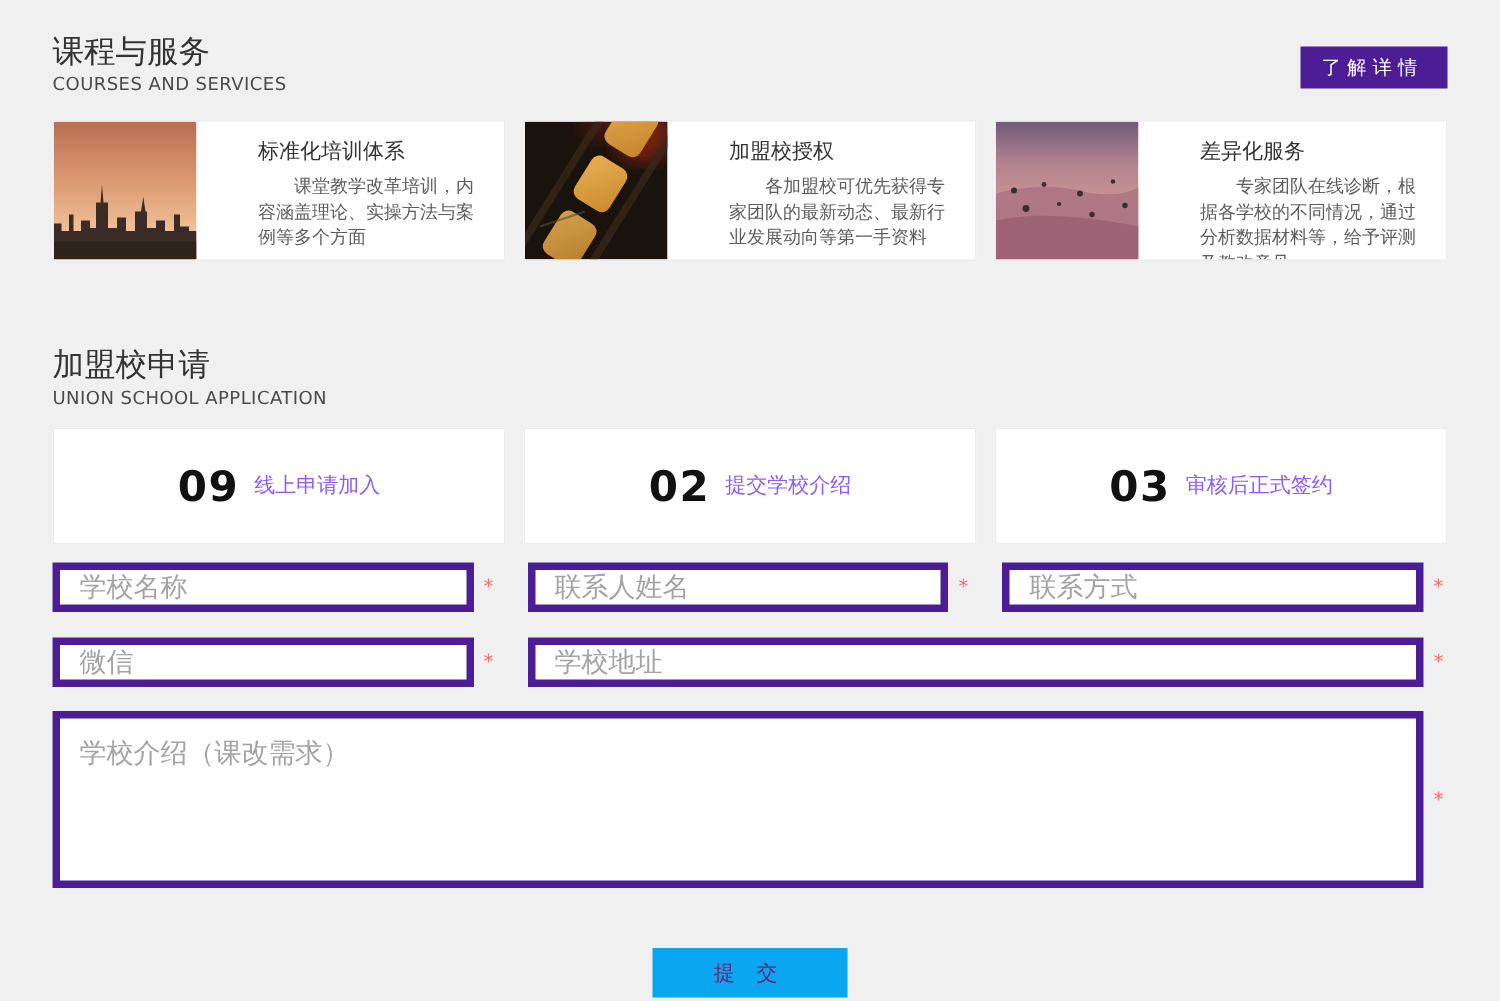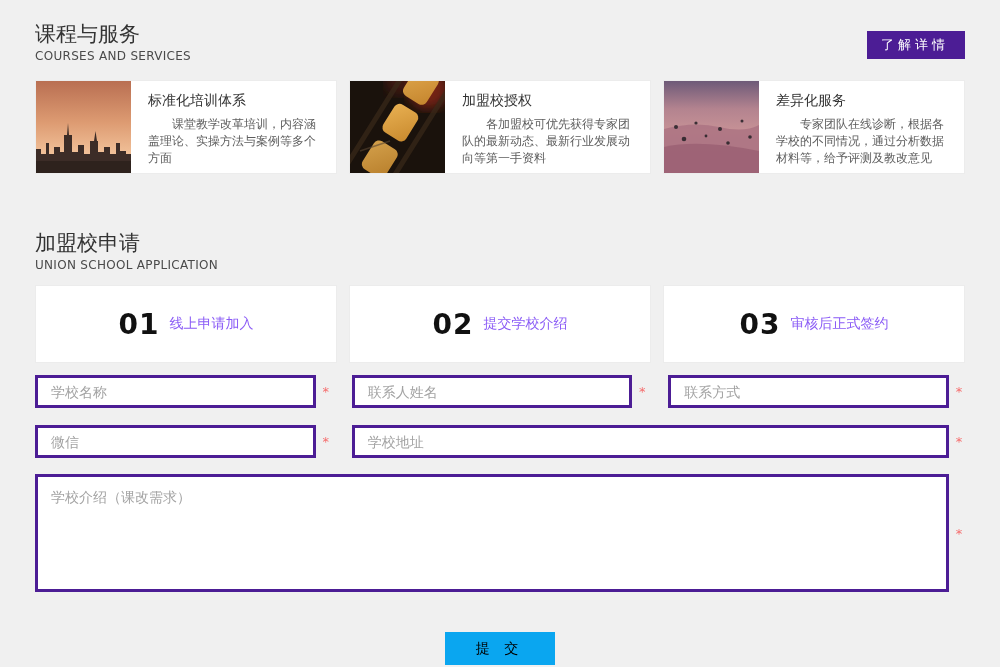--- a/index.html
+++ b/index.html
@@ -17,21 +17,21 @@
   .sec-sub{font-size:12px;color:#4a4a4a;margin-top:3px;letter-spacing:.3px;}
   .btn-more{
     margin-top:9px;width:98px;height:28px;border:none;cursor:pointer;
     background:#4c1d95;color:#fff;font-size:13px;letter-spacing:4px;
     display:flex;align-items:center;justify-content:center;
     font-family:Liberation Serif, serif;padding-left:4px;
   }
 
   
   .cards{display:grid;grid-template-columns:repeat(3,1fr);gap:12px;margin-top:17px;}
-  .card{background:#fff;border:1px solid #ececec;height:94px;display:flex;overflow:hidden;box-sizing:border-box;}
+  .card{background:#fff;border:1px solid #ececec;height:94px;display:flex;overflow:hidden;box-sizing:border-box;gap:24px;}
   .card-img{width:95px;height:92px;flex:0 0 95px;}
   .card-img svg{display:block;width:95px;height:92px;}
   .card-body{flex:1;padding:11px 12px 0 17px;overflow:hidden;}
   .card-title{font-size:14px;color:#333;margin:0 0 6px 0;font-weight:400;}
   .card-desc{font-size:12px;color:#5d5d5d;line-height:17px;margin:0;text-indent:2em;}
 
   
   .sec2{margin-top:57px;}
   .steps{display:grid;grid-template-columns:repeat(3,1fr);gap:12px;margin-top:13px;}
   .step{background:#fff;border:1px solid #ececec;height:78px;display:flex;align-items:center;justify-content:center;box-sizing:border-box;}
@@ -39,31 +39,31 @@
   .step-label{font-size:14px;color:#8b5cf6;margin-left:10px;}
 
   
   .form-row{display:grid;gap:20px;margin-top:12px;}
   .row3{grid-template-columns:repeat(3,1fr);}
   .row2{grid-template-columns:calc((100% - 40px)/3) 1fr;margin-top:17px;}
   .row1{grid-template-columns:1fr;margin-top:16px;}
   .cell{display:flex;align-items:center;}
   .inp{
     flex:1;height:33px;box-sizing:border-box;background:#fff;
-    border:3px solid #4c1d95;padding:0 13px;font-size:14px;color:#14532d;
+    border:5px solid #4c1d95;padding:0 13px;font-size:18px;color:#14532d;
     font-family:inherit;outline:none;border-radius:0;min-width:0;
   }
   .inp::placeholder,textarea.inp::placeholder{color:#a3a3a3;opacity:1;}
   textarea.inp{height:118px;padding:10px 13px;resize:none;line-height:1.5;}
   .req{flex:0 0 12px;margin-left:4px;color:#f56c6c;font-size:13px;text-align:center;line-height:1;}
 
   .submit-row{margin-top:40px;display:flex;justify-content:center;}
   .btn-submit{
-    width:110px;height:33px;border:none;cursor:pointer;
-    background:#0aa6f0;color:#000000;font-size:14px;letter-spacing:5px;
+    width:130px;height:33px;border:none;cursor:pointer;
+    background:#0aa6f0;color:#701a75;font-size:14px;letter-spacing:5px;
     display:flex;align-items:center;justify-content:center;
     font-family:inherit;padding-left:5px;
   }
 </style>
 </head>
 <body>
 
 <div class="container">
 
   <div class="sec-head">
@@ -161,21 +161,21 @@
 
   </div>
 
   <div class="sec2">
     <div class="sec-title">加盟校申请</div>
     <div class="sec-sub">UNION SCHOOL APPLICATION</div>
   </div>
 
   <div class="steps">
     <div class="step">
-      <span class="step-num">01</span>
+      <span class="step-num">09</span>
       <span class="step-label">线上申请加入</span>
     </div>
     <div class="step">
       <span class="step-num">02</span>
       <span class="step-label">提交学校介绍</span>
     </div>
     <div class="step">
       <span class="step-num">03</span>
       <span class="step-label">审核后正式签约</span>
     </div>

